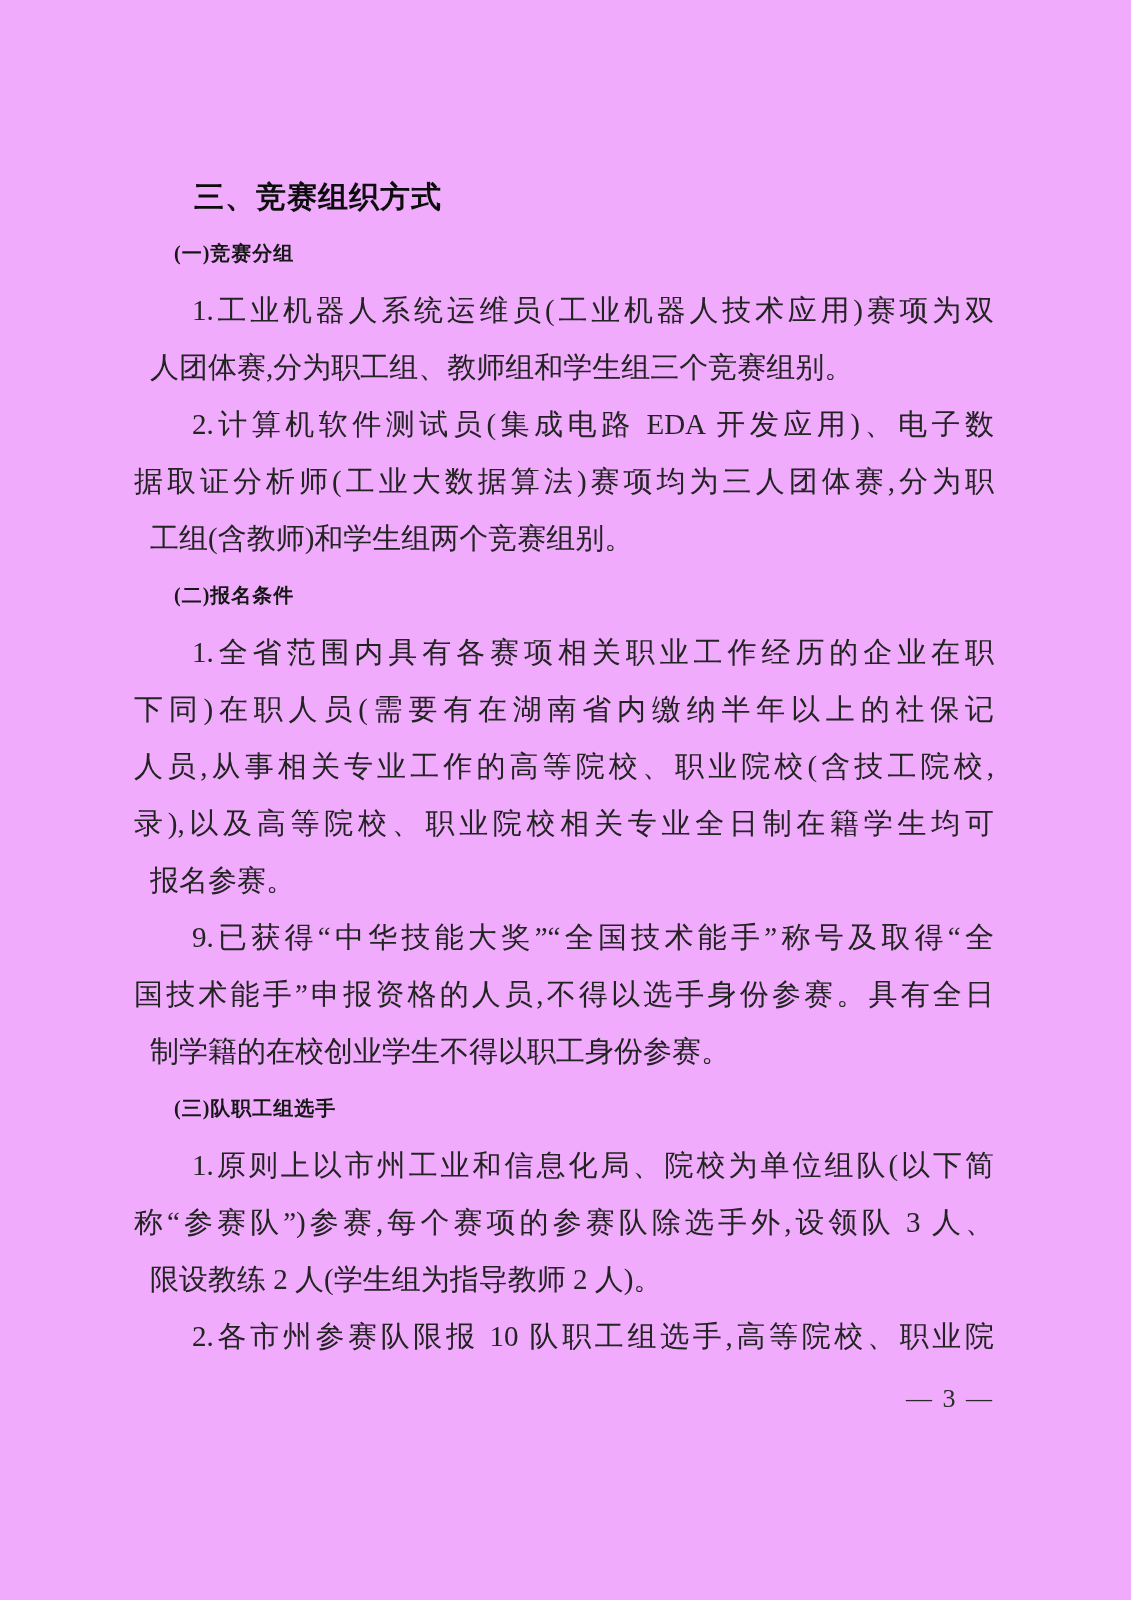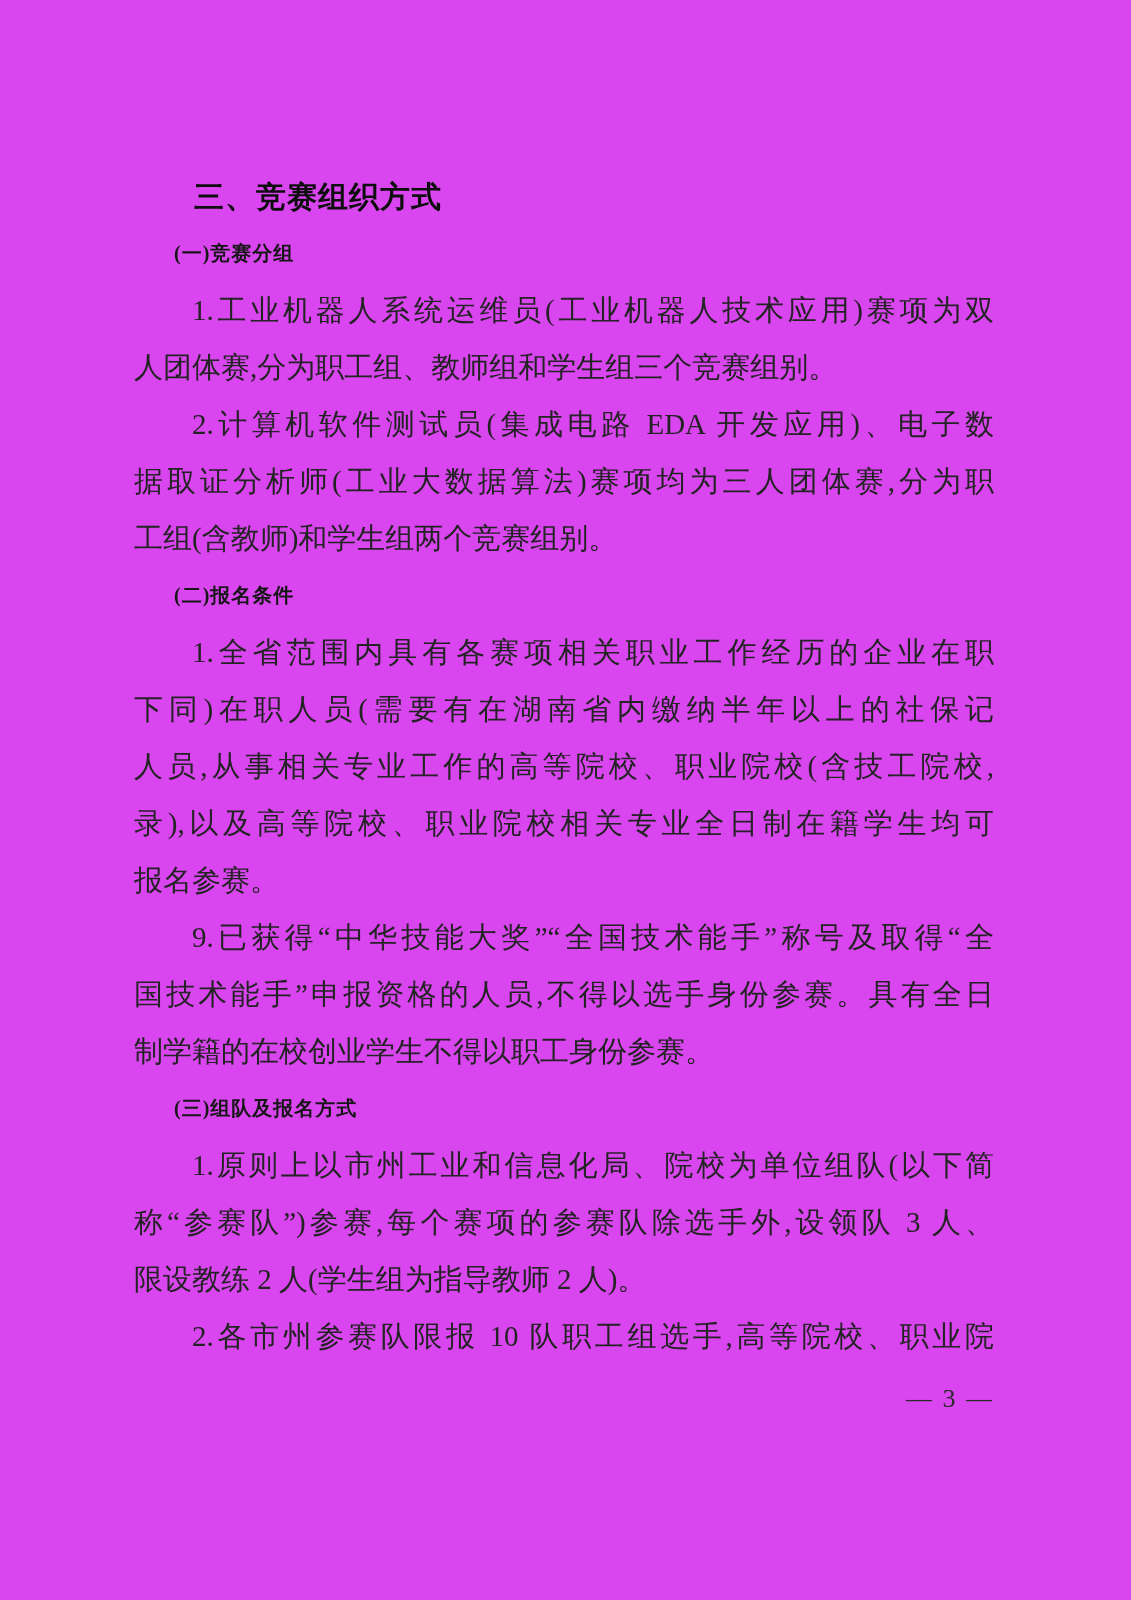--- a/index.html
+++ b/index.html
@@ -5,21 +5,21 @@
   html, body {
     margin: 0;
     padding: 0;
     background: #ffffff;
   }
   .page {
     position: relative;
     width: 1131px;
     height: 1600px;
     box-sizing: border-box;
-    background: #d946ef;
+    background: #f0abfc;
     padding: 168px 137px 0 134px;
     font-family: "Liberation Serif", "DejaVu Serif", serif;
     color: #222222;
     overflow: hidden;
   }
   .doc-heading {
     margin: 0;
     font-family: "DejaVu Sans", "Liberation Sans", sans-serif;
     font-weight: 700;
     font-size: 30px;
@@ -48,20 +48,21 @@
     text-align: justify;
     text-align-last: justify;
     white-space: nowrap;
   }
   .line.first {
     text-indent: 2em;
     font-family: Liberation Serif, serif;
   }
   .line.end {
     text-align-last: left;
+    margin-left: 16px;
   }
   .page-number {
     margin-top: 14px;
     font-size: 26px;
     line-height: 40px;
     color: #2a2a2a;
     text-align: right;
     letter-spacing: 2px;
   }
 </style>
@@ -94,21 +95,21 @@
     <div class="line">录),以及高等院校、职业院校相关专业全日制在籍学生均可</div>
     <div class="line end">报名参赛。</div>
   </div>
 
   <div class="para">
     <div class="line first">9.已获得“中华技能大奖”“全国技术能手”称号及取得“全</div>
     <div class="line">国技术能手”申报资格的人员,不得以选手身份参赛。具有全日</div>
     <div class="line end">制学籍的在校创业学生不得以职工身份参赛。</div>
   </div>
 
-  <h2 class="sub-heading">(三)组队及报名方式</h2>
+  <h2 class="sub-heading">(三)队职工组选手</h2>
 
   <div class="para">
     <div class="line first">1.原则上以市州工业和信息化局、院校为单位组队(以下简</div>
     <div class="line">称“参赛队”)参赛,每个赛项的参赛队除选手外,设领队 3 人、</div>
     <div class="line end">限设教练 2 人(学生组为指导教师 2 人)。</div>
   </div>
 
   <div class="para">
     <div class="line first">2.各市州参赛队限报 10 队职工组选手,高等院校、职业院</div>
   </div>

